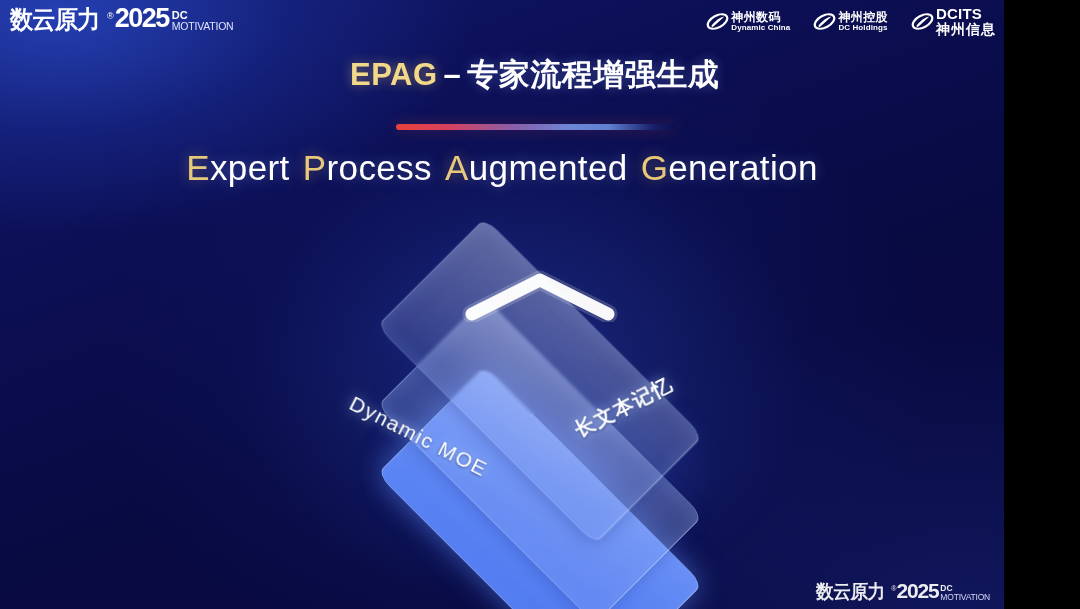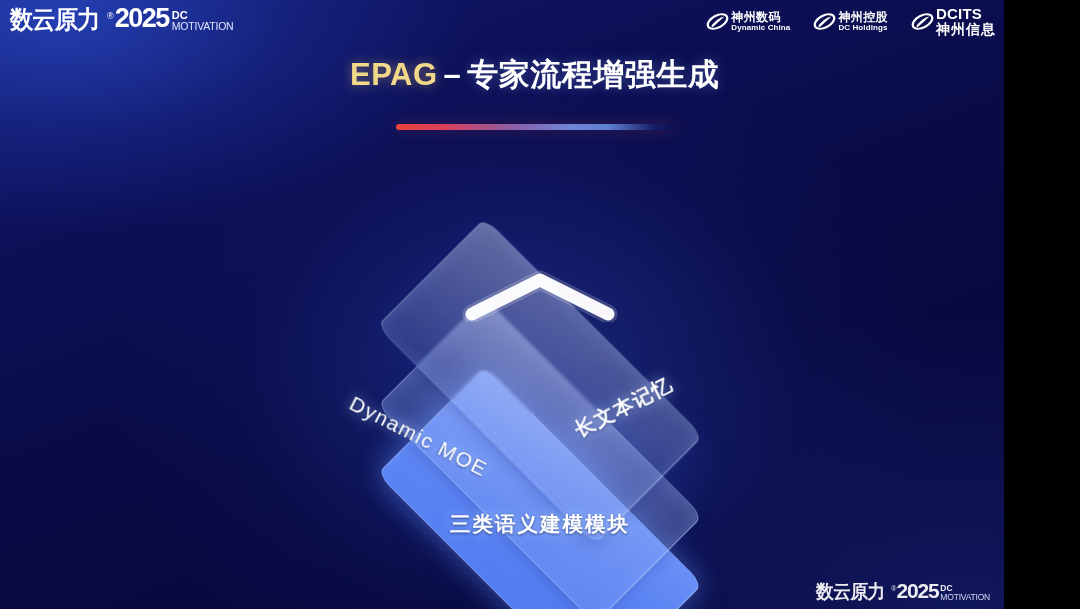--- a/index.html
+++ b/index.html
@@ -432,20 +432,23 @@
       </span>
     </div>
   </div>
 
   <div class="main-title">
     <span class="gold">EPAG</span><span class="dash">–</span><span class="cn">专家流程增强生成</span>
   </div>
 
   <div class="accent-line"></div>
 
+  <div class="subtitle">
+    <span class="cap">E</span><span class="rest">xpert</span><span class="gap"></span><span class="cap">P</span><span class="rest">rocess</span><span class="gap"></span><span class="cap">A</span><span class="rest">ugmented</span><span class="gap"></span><span class="cap">G</span><span class="rest">eneration</span>
+  </div>
 
   <div class="stack">
 
     <div class="glow-under"></div>
 
     <div class="layer layer-bot">
       <div class="face"></div>
     </div>
 
     <div class="layer layer-mid">
@@ -460,21 +463,20 @@
       <svg viewBox="0 0 160 52" width="160" height="52">
         <path d="M12 44 L80 10 L148 44" fill="none" stroke="#ffffff" stroke-width="13" stroke-linecap="round" stroke-linejoin="round" opacity="0.97"></path>
         <path d="M12 44 L80 10 L148 44" fill="none" stroke="#ffffff" stroke-width="19" stroke-linecap="round" stroke-linejoin="round" opacity="0.18"></path>
       </svg>
     </div>
 
 
     <div class="edge-label edge-left">Dynamic MOE</div>
     <div class="edge-label edge-right">长文本记忆</div>
 
-    <div class="layer-label label-bot">三类语义建模模块</div>
   </div>
 
   <div class="watermark">
     <span class="wm-cn">数云原力</span>
     <span class="wm-reg">®</span>
     <span class="wm-year">2025</span>
     <span class="wm-dc-wrap">
       <span class="wm-dc">DC</span>
       <span class="wm-mot">MOTIVATION</span>
     </span>

